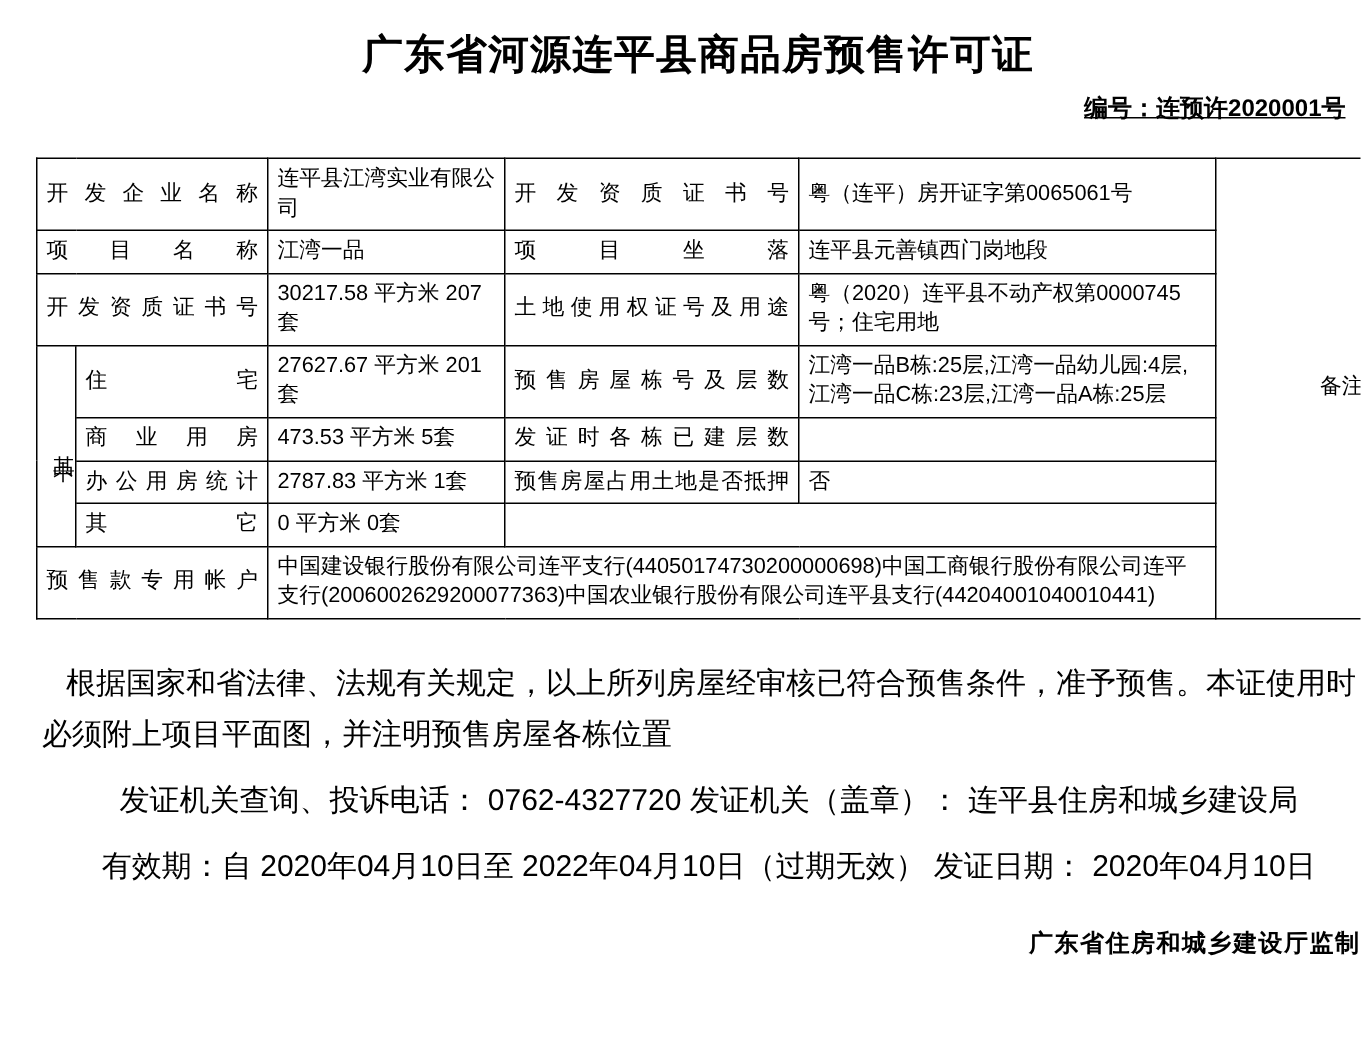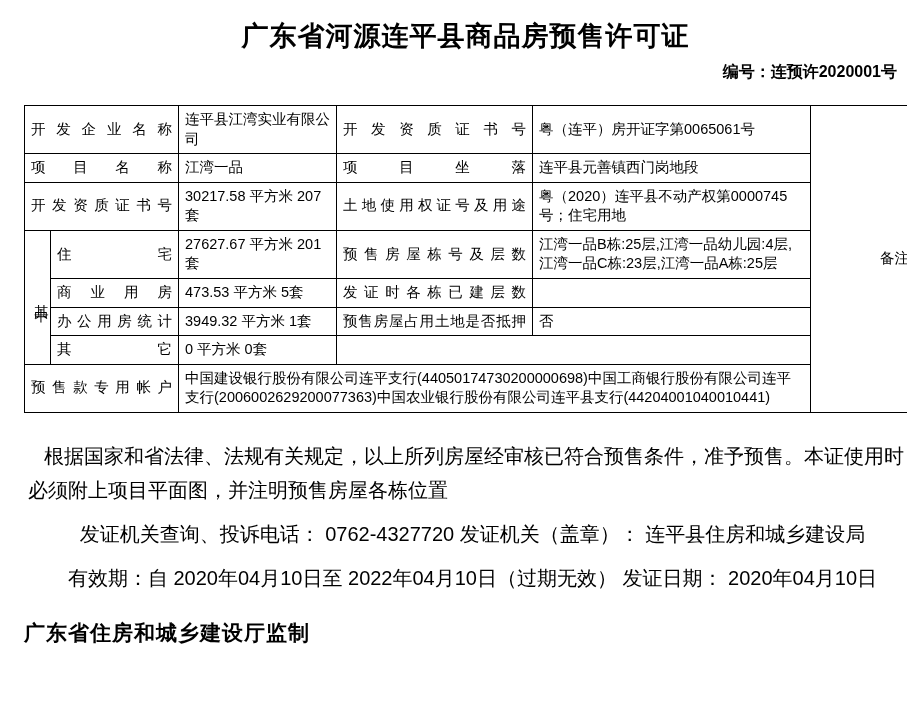--- a/index.html
+++ b/index.html
@@ -29,20 +29,21 @@
     letter-spacing: 1px;
     padding-top: 18px;
     padding-bottom: 8px;
   }
   .cert-no-row {
     text-align: right;
     padding-right: 10px;
     font-size: 16px;
     font-weight: bold;
     padding-bottom: 6px;
+    text-decoration: underline;
   }
   table.main {
     border-collapse: collapse;
     width: 891px;
     margin: 16px auto;
     table-layout: fixed;
   }
   table.main td {
     border: 1px solid #000000;
     font-size: 14.5px;
@@ -88,22 +89,22 @@
   }
   .note-para {
     padding: 10px 4px 0 4px;
     text-indent: 16px;
   }
   .note-line {
     padding: 10px 4px 0 10px;
     text-align: center;
   }
   .footer {
-    text-align: left;
-    font-size: 21px;
+    text-align: right;
+    font-size: 16px;
     font-weight: bold;
     padding-top: 24px;
     letter-spacing: 1px;
   }
 </style>
 </head>
 <body>
 
 <div class="page">
 
@@ -150,21 +151,21 @@
         <td class="val">江湾一品B栋:25层,江湾一品幼儿园:4层,江湾一品C栋:23层,江湾一品A栋:25层</td>
       </tr>
       <tr>
         <td class="lbl">商 业 用 房</td>
         <td class="val">473.53 平方米 5套</td>
         <td class="lbl">发证时各栋已建层数</td>
         <td class="val"></td>
       </tr>
       <tr>
         <td class="lbl">办公用房统计</td>
-        <td class="val">3949.32 平方米 1套</td>
+        <td class="val">2787.83 平方米 1套</td>
         <td class="lbl lbl-left">预售房屋占用土地是否抵押</td>
         <td class="val">否</td>
       </tr>
       <tr>
         <td class="lbl">其 它</td>
         <td class="val">0 平方米 0套</td>
         <td colspan="2" class="val"></td>
       </tr>
       <tr>
         <td colspan="2" class="lbl">预售款专用帐户</td>

